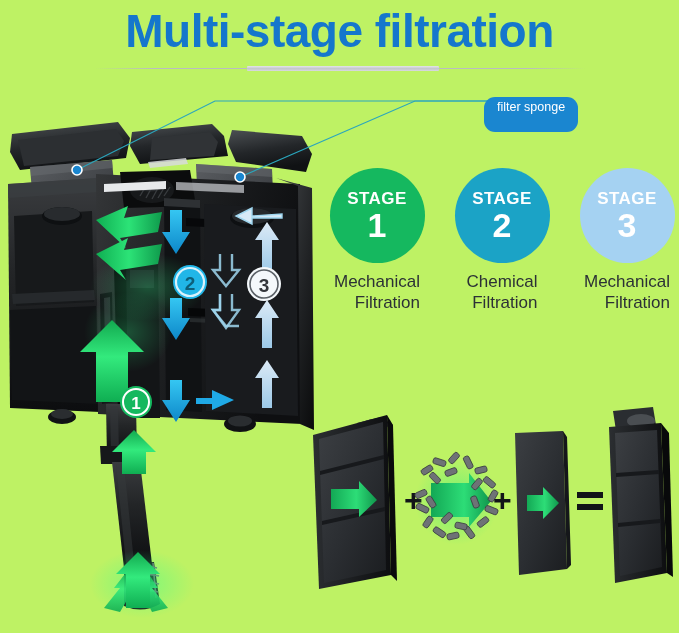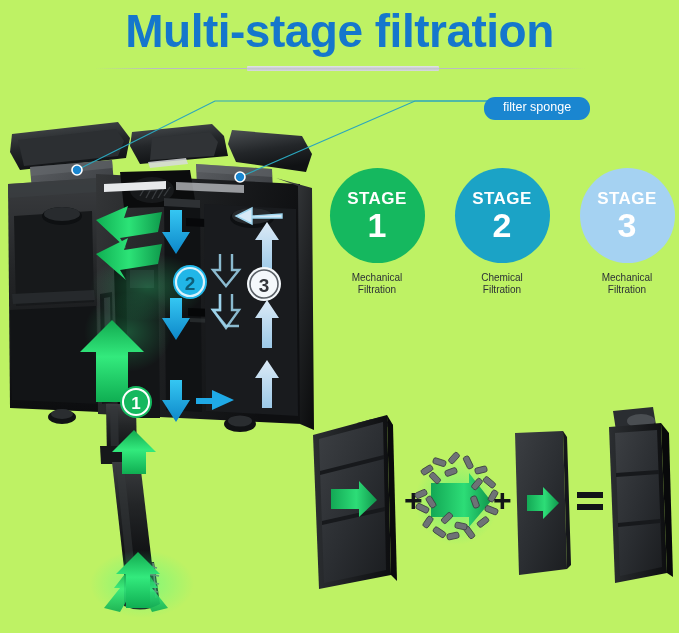--- a/index.html
+++ b/index.html
@@ -59,22 +59,22 @@
   
   #callout-layer {
     position: absolute;
     left: 0; top: 0;
     width: 679px; height: 633px;
     pointer-events: none;
   }
   #filter-sponge-badge {
     position: absolute;
     left: 484px; top: 97px;
-    height: 23px;
-    padding: 0 19px;
+    height: 35px;
+    padding: 0 13px;
     border-radius: 11px;
     background: #1a86d0;
     color: #ffffff;
     font-size: 12.5px;
     line-height: 21px;
     white-space: nowrap;
     pointer-events: auto;
   }
 
   
@@ -114,22 +114,22 @@
     line-height: 1;
     margin-bottom: 1px;
   }
   .stage-num {
     font-size: 34px;
     font-weight: 700;
     line-height: 1;
   }
   .stage-caption {
     margin-top: 9px;
-    text-align: center;
-    font-size: 10px;
+    text-align: right;
+    font-size: 17px;
     color: #2c3136;
     line-height: 1.22;
   }
   .stage-caption span { display: block; }
 
   
   #media-equation {
     position: absolute;
     left: 305px; top: 405px;
     width: 374px; height: 195px;

